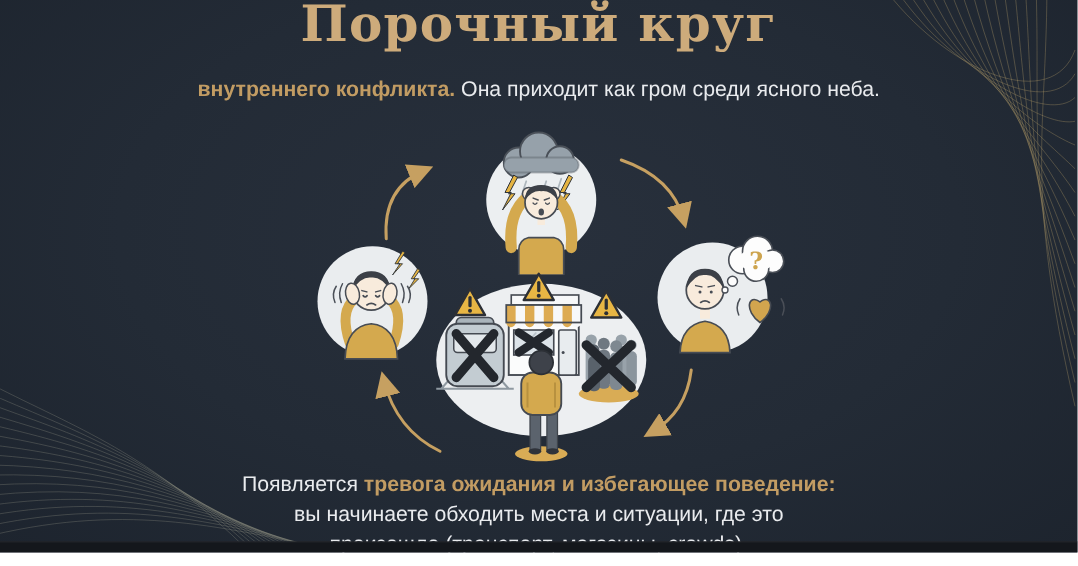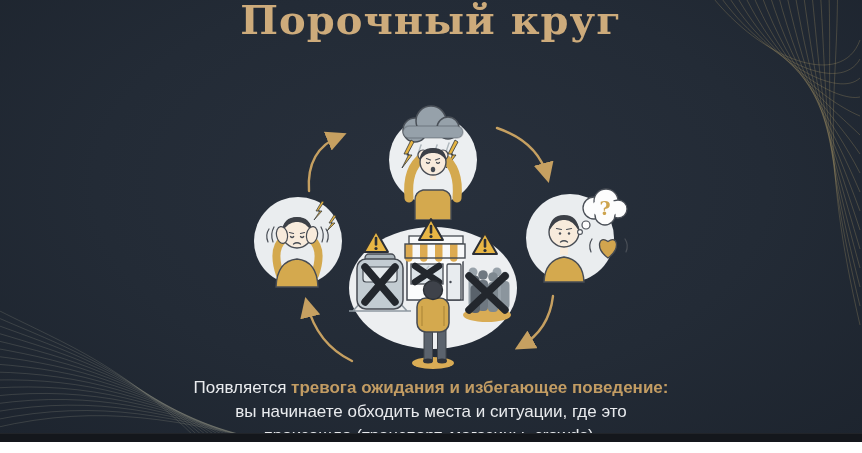--- a/index.html
+++ b/index.html
@@ -76,20 +76,21 @@
       <path d="M -6,94 C 93,84 164,104 255,140" fill="none" stroke="rgba(168,168,148,0.30)" stroke-width="0.7"></path>
       <path d="M -6,102 C 96,88 168,108 260,140" fill="none" stroke="rgba(168,168,148,0.30)" stroke-width="0.7"></path>
       <path d="M -6,110 C 99,92 172,112 265,140" fill="none" stroke="rgba(168,168,148,0.30)" stroke-width="0.7"></path>
       <path d="M -6,118 C 102,96 176,116 270,140" fill="none" stroke="rgba(168,168,148,0.30)" stroke-width="0.7"></path>
       <path d="M -6,126 C 105,100 180,120 275,140" fill="none" stroke="rgba(168,168,148,0.30)" stroke-width="0.7"></path>
     </svg>
 
   <h1 class="page-title">Порочный круг</h1>
 
   <div class="subtitle">
+    <div><span class="hl">внутреннего конфликта.</span><span> Она приходит как гром среди ясного неба.</span></div>
   </div>
 
   <svg id="cycle-arrows" width="862" height="453" viewBox="0 0 862 453">
     <defs>
       <marker id="ah" viewBox="0 0 10 10" refX="6.5" refY="5" markerWidth="8.5" markerHeight="8.5" orient="auto">
         <path d="M0,0 L10,5 L0,10 z" fill="#c6a061"></path>
       </marker>
     </defs>
     <path d="M 309,191 Q 306,150 340,136" fill="none" stroke="#c6a061" stroke-width="2.4" stroke-linecap="round" marker-end="url(#ah)"></path>
     <path d="M 497,128 Q 538,142 547,176" fill="none" stroke="#c6a061" stroke-width="2.4" stroke-linecap="round" marker-end="url(#ah)"></path>

